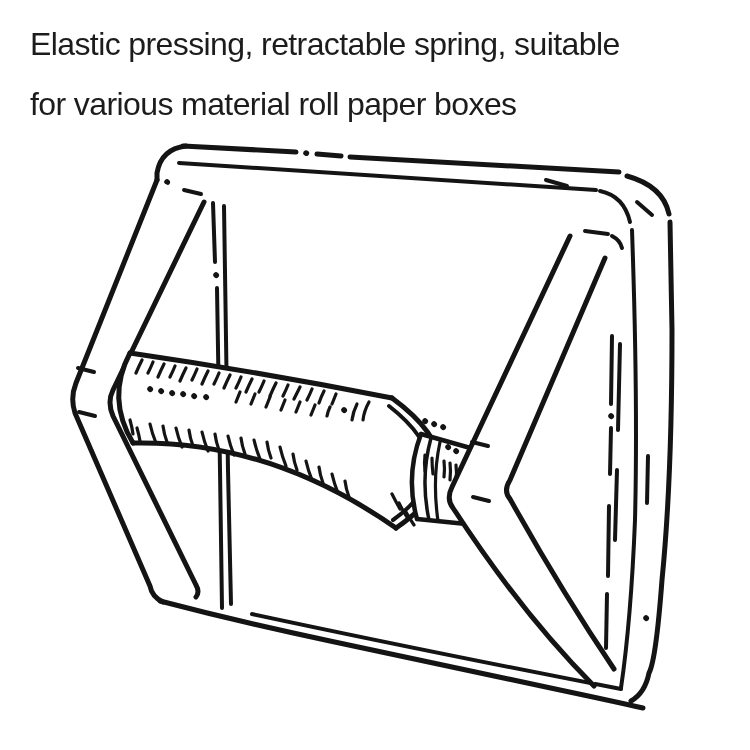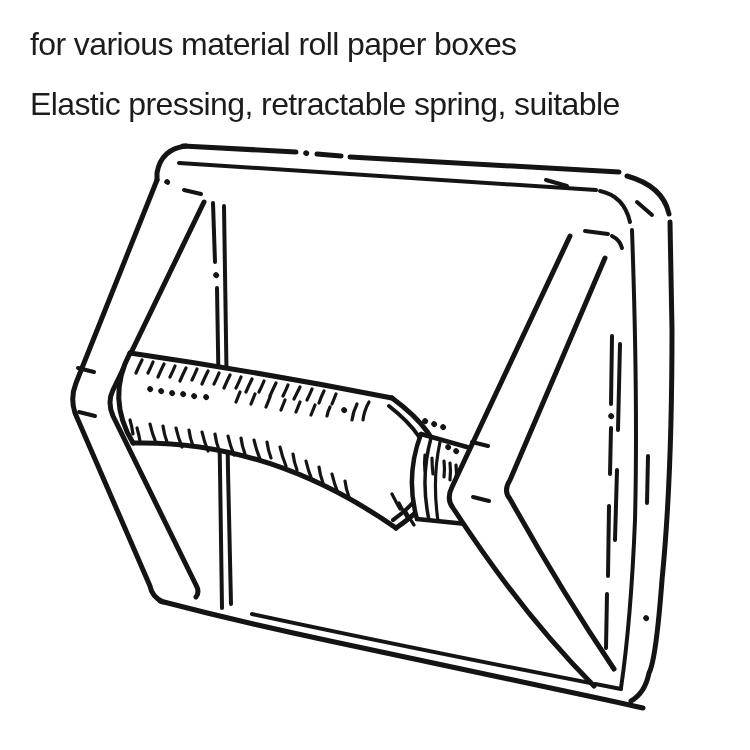--- a/index.html
+++ b/index.html
@@ -22,22 +22,22 @@
   .w4{stroke-width:4;}
   .w35{stroke-width:3.5;}
   .w32{stroke-width:3.2;}
   .dot{stroke-width:5.5;}
   .fillw{fill:#ffffff;stroke:none;}
 </style>
 </head>
 <body style="--bg: #ffffff; --cap: #1c1c1c; --ink: #141414;">
 
 <div class="caption">
+  <div>Elastic pressing, retractable spring, suitable</div>
   <div>for various material roll paper boxes</div>
-  <div>Elastic pressing, retractable spring, suitable</div>
 </div>
 
 <svg class="art" width="750" height="750" viewBox="0 0 750 750" aria-hidden="true">
 
   <g>
 
     <path class="ink w5" d="M 183,146 L 296,152"></path>
     <path class="ink dot" d="M 306,153 l 0.4,0.2"></path>
     <path class="ink w5" d="M 317,154 L 341,156"></path>
     <path class="ink w5" d="M 350,157 L 619,172"></path>

